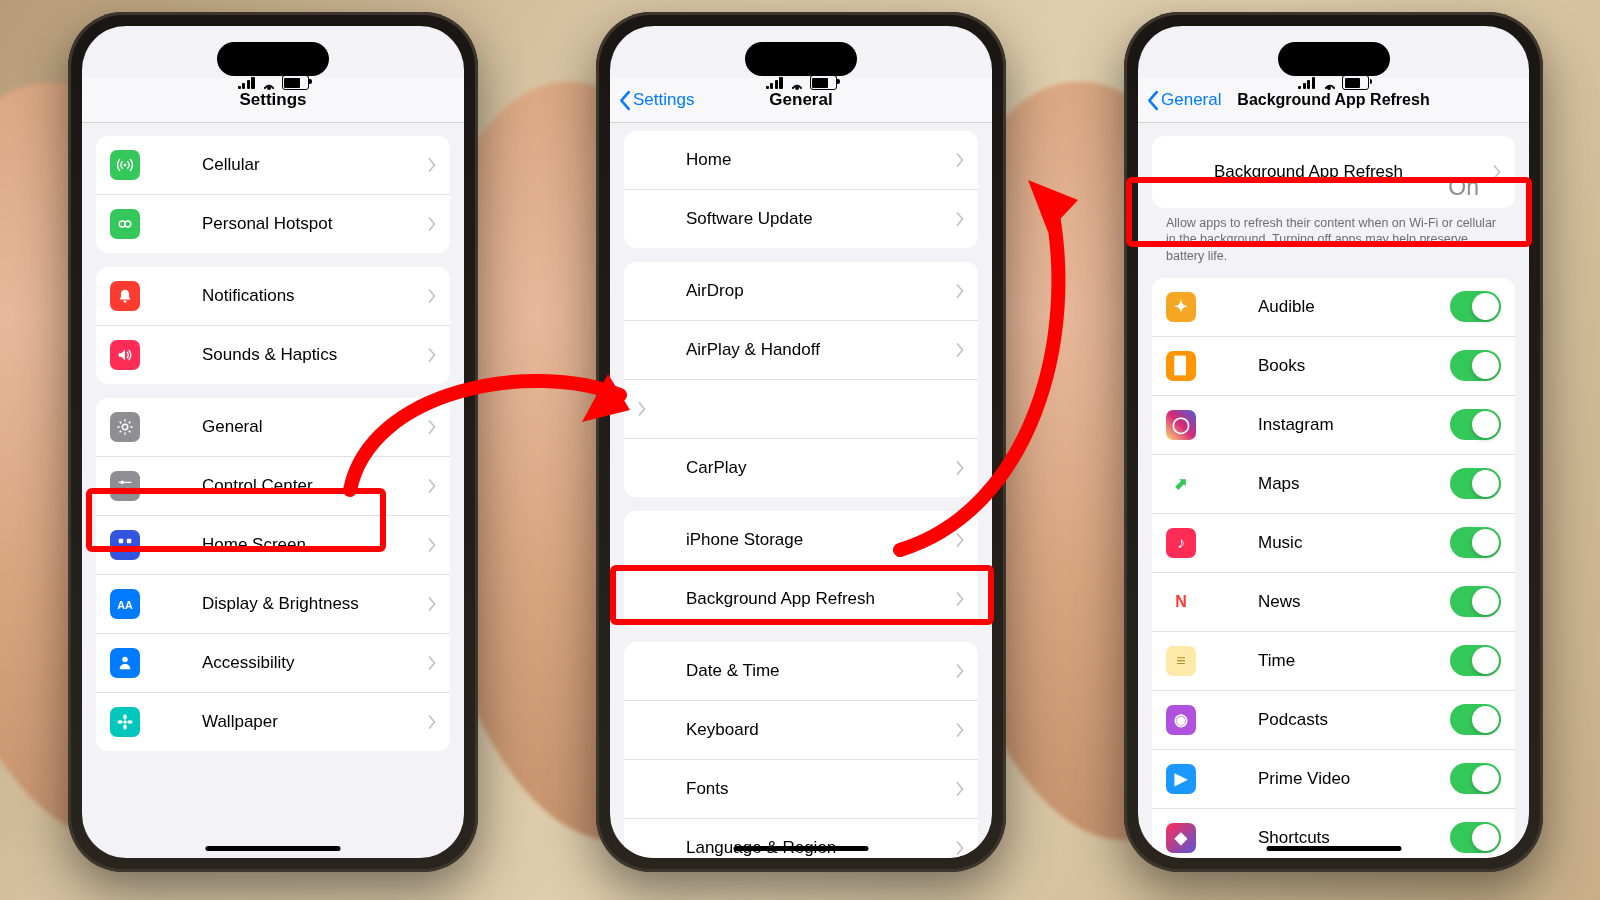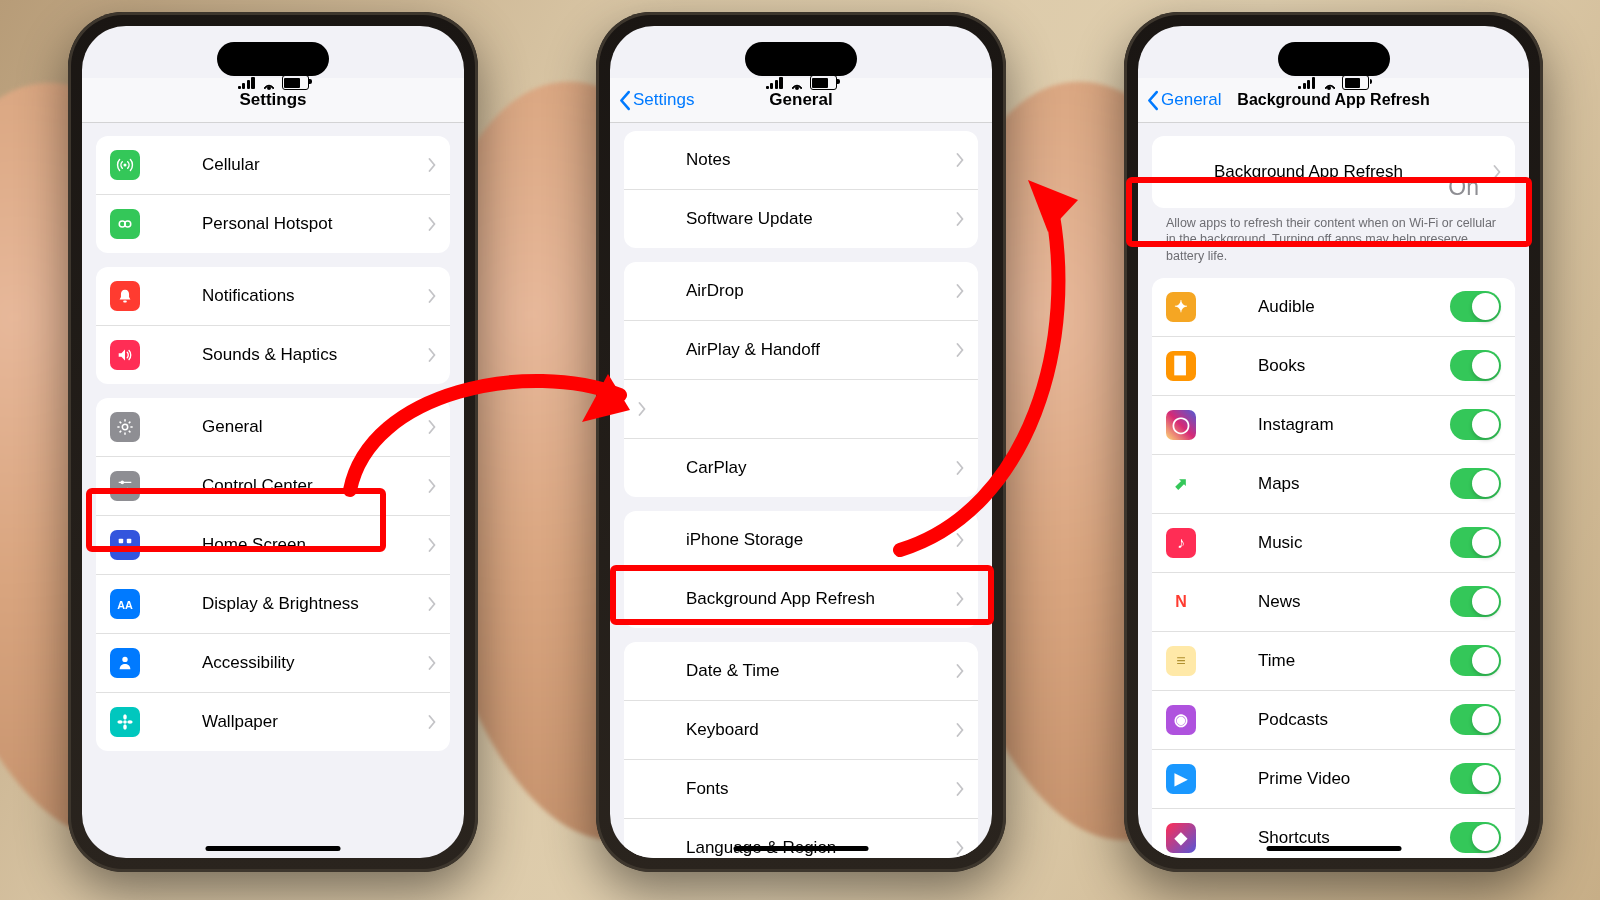--- a/index.html
+++ b/index.html
@@ -301,21 +301,21 @@
           <svg viewBox="0 0 12 20">
               <path d="M10 2 L3 10 L10 18" fill="none" stroke="#007aff" stroke-width="2.5" stroke-linecap="round" stroke-linejoin="round"></path>
             </svg>
           <span>Settings</span>
         </span>
         <span class="title">General</span>
       </div>
       <div class="content" id="p2c" style="top:96px;margin-top:-5px;">
           <div class="group">
             <div class="row">
-    <span class="lbl">Notes</span>
+    <span class="lbl">Home</span>
     <span class="chev">
                 <svg viewBox="0 0 8 14">
                   <path d="M1.5 1 L6.5 7 L1.5 13" fill="none" stroke="currentColor" stroke-width="1.8" stroke-linecap="round" stroke-linejoin="round"></path>
                 </svg>
               </span>
             </div>
             <div class="row">
     <span class="lbl">Software Update</span>
     <span class="chev">
                 <svg viewBox="0 0 8 14">

